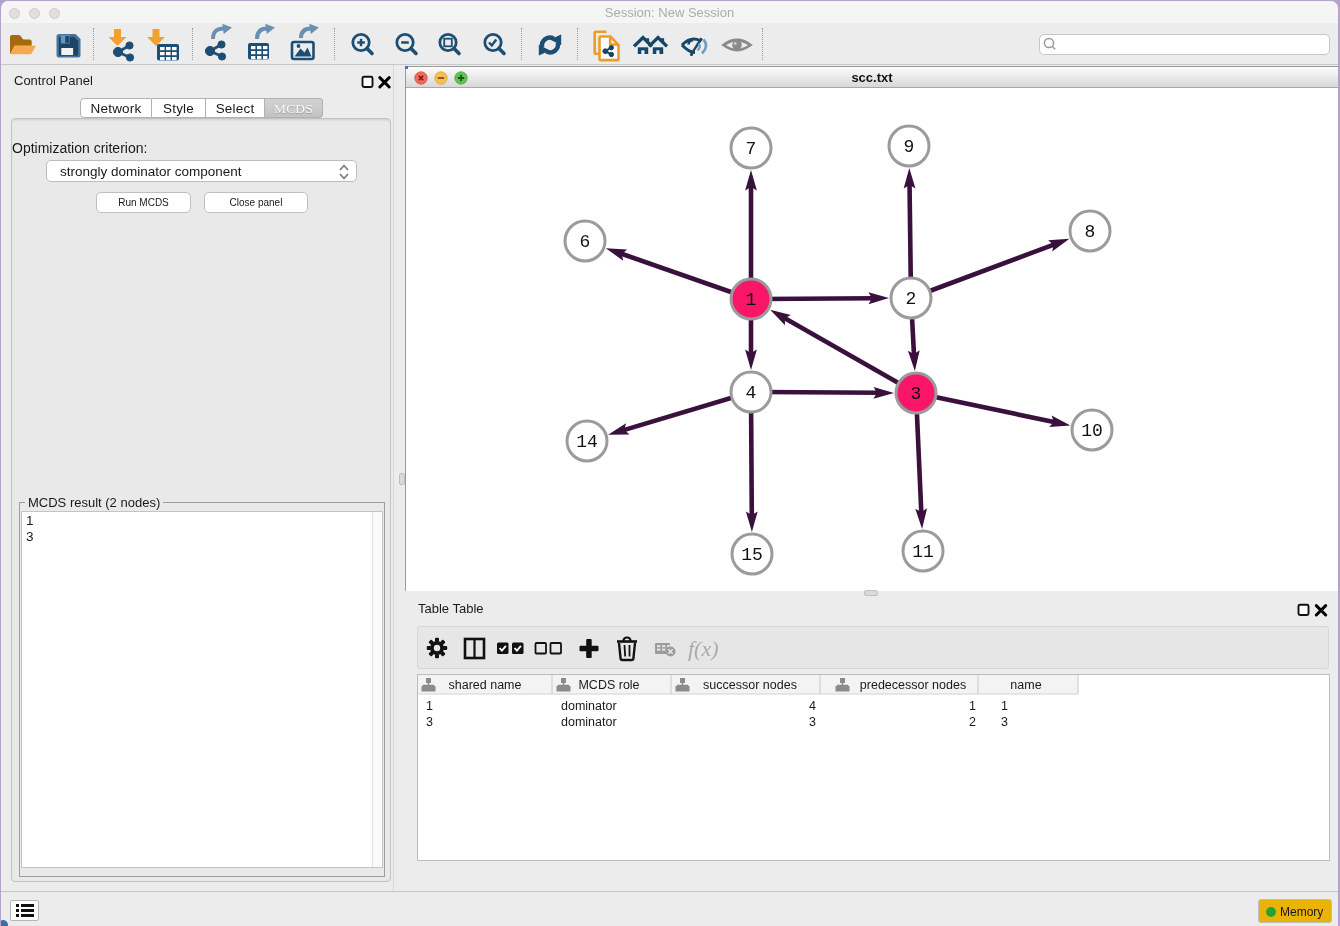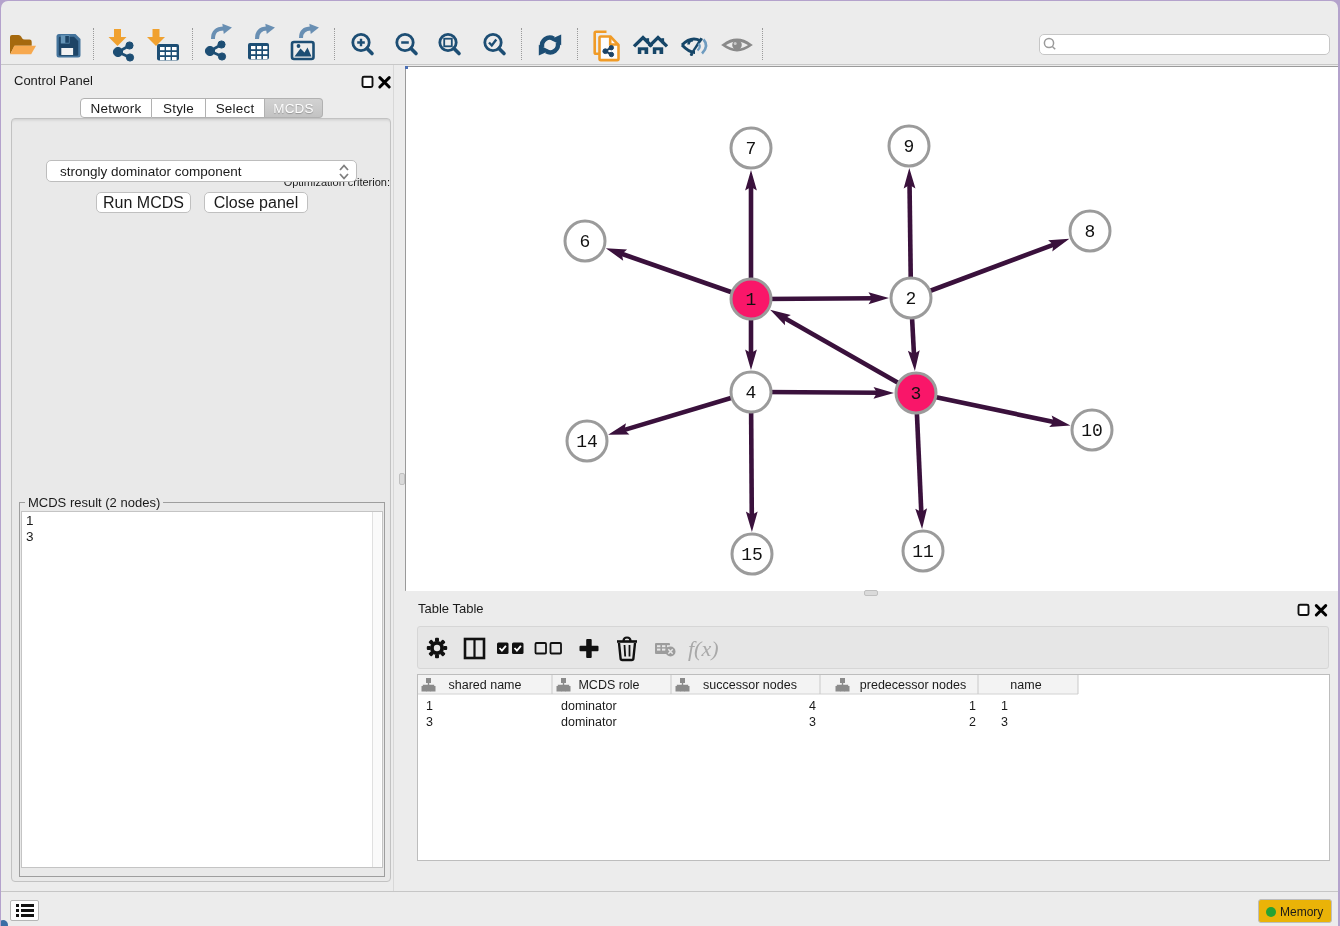--- a/index.html
+++ b/index.html
@@ -23,42 +23,48 @@
   
   #cpanel { position:absolute; left:0; top:64px; width:391px; height:826px;
             background:#ececec; }
   #cp-title { position:absolute; left:13px; top:8px; font-size:13px; color:#1a1a1a; }
   .tabrow { position:absolute; display:flex; height:20px; }
   .tab { font-size:13.5px; letter-spacing:0.2px; color:#1a1a1a; background:#fff; border:1px solid #b1b1b1;
          border-left:none; text-align:center; line-height:19px; }
   .tab.first { border-left:1px solid #b1b1b1; border-radius:4px 0 0 4px; }
   .tab.last  { border-radius:0 4px 4px 0; }
   .tab.sel { background:linear-gradient(#d2d2d2,#c3c3c3); color:#fdfdfd;
-             text-shadow:0 1px 1px rgba(0,0,0,0.25); }
+             text-shadow:0 1px 1px rgba(0,0,0,0.25);font-family:Liberation Serif, serif; }
   #cp-content { position:absolute; left:10px; top:53px; width:380px; height:764px;
                 background:#e9e9e9; border:1px solid #c2c2c2; border-radius:4px;
                 box-shadow:inset 0 3px 3px -2px rgba(0,0,0,0.12); }
   .macbtn { background:#fff; border:1px solid #c0c0c0; border-radius:5px;
-            font-size:16px; color:#1a1a1a; text-align:center; }
+            font-size:10px; color:#1a1a1a; text-align:center; }
   
   #gwin { position:absolute; left:404px; top:65px; width:934px; height:525px;
           background:#fff; border:1px solid #9a9a9a; border-bottom:1px solid #b5b5b5; }
   #gtitle { position:absolute; left:0; top:0; width:100%; height:21px;
             background:linear-gradient(#fcfcfc,#d8d8d8); border-bottom:1px solid #a8a8a8; }
   
   #tpanel { position:absolute; left:392px; top:592px; width:946px; height:298px;
             background:#ececec; }
   
   #statusbar { position:absolute; left:0; top:890px; width:1337px; height:35px;
                background:#ececec; border-top:1px solid #c6c6c6; }
 </style>
 </head>
 <body>
 <div id="win">
 
+  <div id="titlebar">
+    <div class="tl" style="left:8px;"></div>
+    <div class="tl" style="left:28px;"></div>
+    <div class="tl" style="left:48px;"></div>
+    <div id="wintitle">Session: New Session</div>
+  </div>
 
   <div id="toolbar">
     <div class="tsep" style="left:92px;"></div>
     <div class="tsep" style="left:191px;"></div>
     <div class="tsep" style="left:333px;"></div>
     <div class="tsep" style="left:520px;"></div>
     <div class="tsep" style="left:576px;"></div>
     <div class="tsep" style="left:761px;"></div>
     <svg id="toolbaricons" width="780" height="42" viewBox="0 0 780 42" style="position:absolute;left:0;top:0;">
 
@@ -213,41 +219,52 @@
       <div class="tab first" style="width:72px;">Network</div>
       <div class="tab" style="width:54px;">Style</div>
       <div class="tab" style="width:59px;">Select</div>
       <div class="tab sel last" style="width:58px;">MCDS</div>
     </div>
     <svg width="40" height="16" viewBox="0 0 40 16" style="position:absolute;left:357px;top:9px;">
       <rect x="4.5" y="2.8" width="10" height="10.2" rx="1.5" fill="#fff" stroke="#111" stroke-width="1.9"></rect>
       <path d="M21.8,3.6 L31.2,13 M31.2,3.6 L21.8,13" stroke="#000" stroke-width="3" stroke-linecap="round" fill="none"></path>
     </svg>
     <div id="cp-content">
-      <div style="position:absolute; top:21px; width:100%; text-align:right; font-size:11px; color:#1a1a1a;margin-top:36px;">Optimization criterion:</div>
+      <div style="position:absolute; top:21px; width:100%; text-align:left; font-size:14px; color:#1a1a1a;">Optimization criterion:</div>
       <div style="position:absolute; left:34px; top:41px; width:311px; height:22px; background:#fff; border:1px solid #bdbdbd; border-radius:5px;">
         <div style="position:absolute; left:13px; top:3px; font-size:13.5px; color:#1a1a1a;">strongly dominator component</div>
         <svg width="12" height="16" viewBox="0 0 12 16" style="position:absolute; right:6px; top:3px;">
           <path d="M2,6 L6,1.5 L10,6 M2,10 L6,14.5 L10,10" stroke="#7f7f7f" stroke-width="1.8" fill="none"></path>
         </svg>
       </div>
       <div class="macbtn" style="position:absolute; left:84px; top:73px; width:95px; height:21px; line-height:20px;">Run MCDS</div>
       <div class="macbtn" style="position:absolute; left:192px; top:73px; width:104px; height:21px; line-height:20px;">Close panel</div>
       <div style="position:absolute; left:7px; top:383px; width:366px; height:375px; border:1px solid #9e9e9e;padding-left:48px;">
         <span style="position:absolute; left:5px; top:-8px; background:#e9e9e9; padding:0 3px; font-size:13px; color:#1a1a1a;">MCDS result (2 nodes)</span>
         <div style="position:absolute; left:1px; top:8px; width:362px; height:357px; background:#fff; border:1px solid #c4c4c4;">
           <div style="position:absolute; left:4px; top:1px; font-size:13.5px; color:#1a1a1a; line-height:16px;">1<br>3</div>
           <div style="position:absolute; right:1px; top:0; width:9px; height:100%; background:#fafafa; border-left:1px solid #e0e0e0;"></div>
         </div>
       </div>
     </div>
   </div>
 
   <div id="gwin">
     <div style="position:absolute;left:-1px;top:-1px;width:3px;height:3px;background:#4a6fb5;z-index:5;"></div>
+    <div id="gtitle">
+      <svg width="80" height="21" viewBox="0 0 80 21" style="position:absolute;left:0;top:0;">
+        <circle cx="15" cy="11" r="6.2" fill="#ee6a5e" stroke="#d44a38" stroke-width="0.8"></circle>
+        <path d="M12.8,8.8 L17.2,13.2 M17.2,8.8 L12.8,13.2" stroke="#7e150d" stroke-width="1.6"></path>
+        <circle cx="35" cy="11" r="6.2" fill="#f5bf4f" stroke="#dfa03b" stroke-width="0.8"></circle>
+        <line x1="31.8" y1="11" x2="38.2" y2="11" stroke="#93591a" stroke-width="1.8"></line>
+        <circle cx="55" cy="11" r="6.2" fill="#61c354" stroke="#47a53c" stroke-width="0.8"></circle>
+        <path d="M55,7.8 V14.2 M51.8,11 H58.2" stroke="#145e0c" stroke-width="1.8"></path>
+      </svg>
+      <div style="position:absolute; top:3px; width:100%; text-align:center; font-size:13px; font-weight:bold; color:#111;">scc.txt</div>
+    </div>
     <div id="graph" style="position:absolute; left:0; top:21px; width:932px; height:503px; background:#fff;">
     <svg width="932" height="503" viewBox="0 0 932 503">
       <defs>
         <g id="ah">
               <polygon points="1.5,0 -19,-5.9 -15.5,0 -19,5.9" fill="#3a113c"></polygon>
             </g>
       </defs>
       <g stroke="#3a113c" stroke-width="4.6">
         <line x1="345" y1="211" x2="345.0" y2="96.5"></line>
         <line x1="345" y1="211" x2="213.5" y2="165.0"></line>

